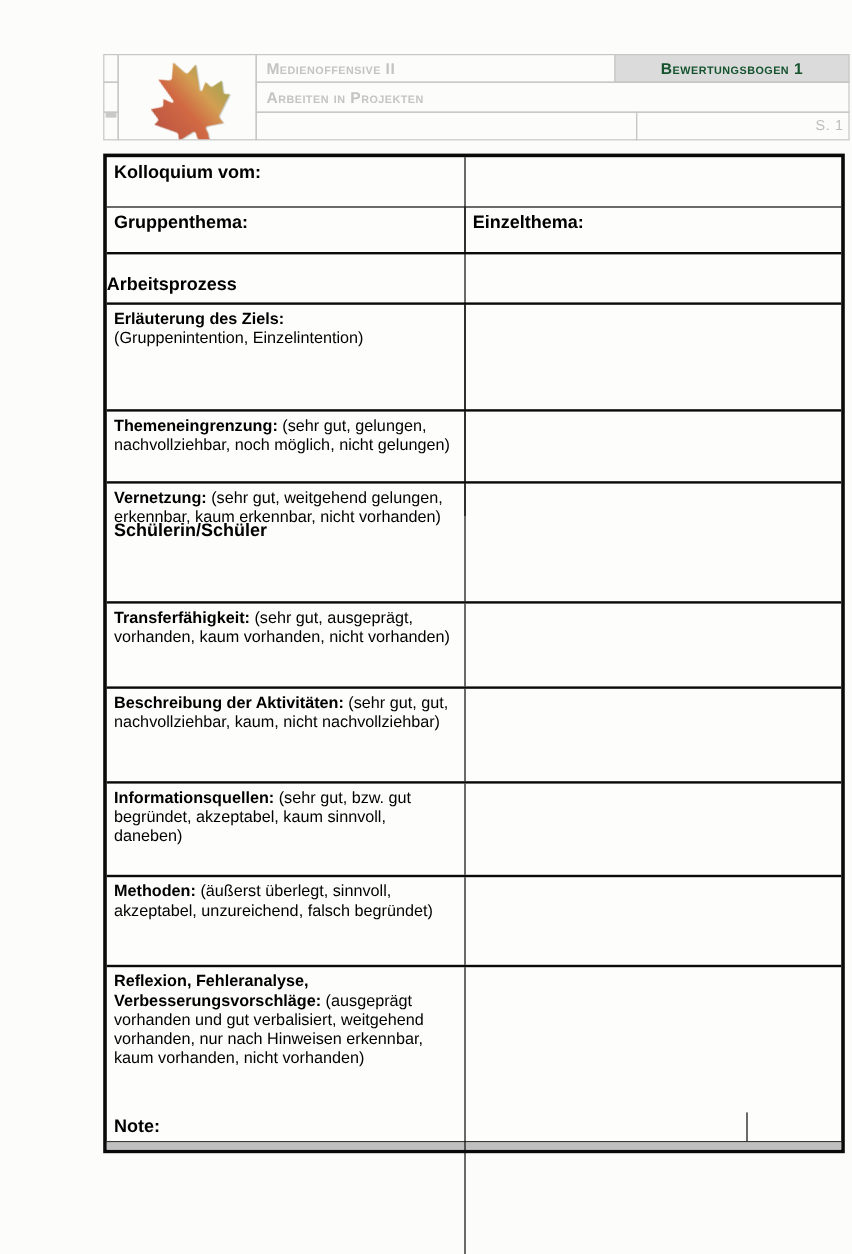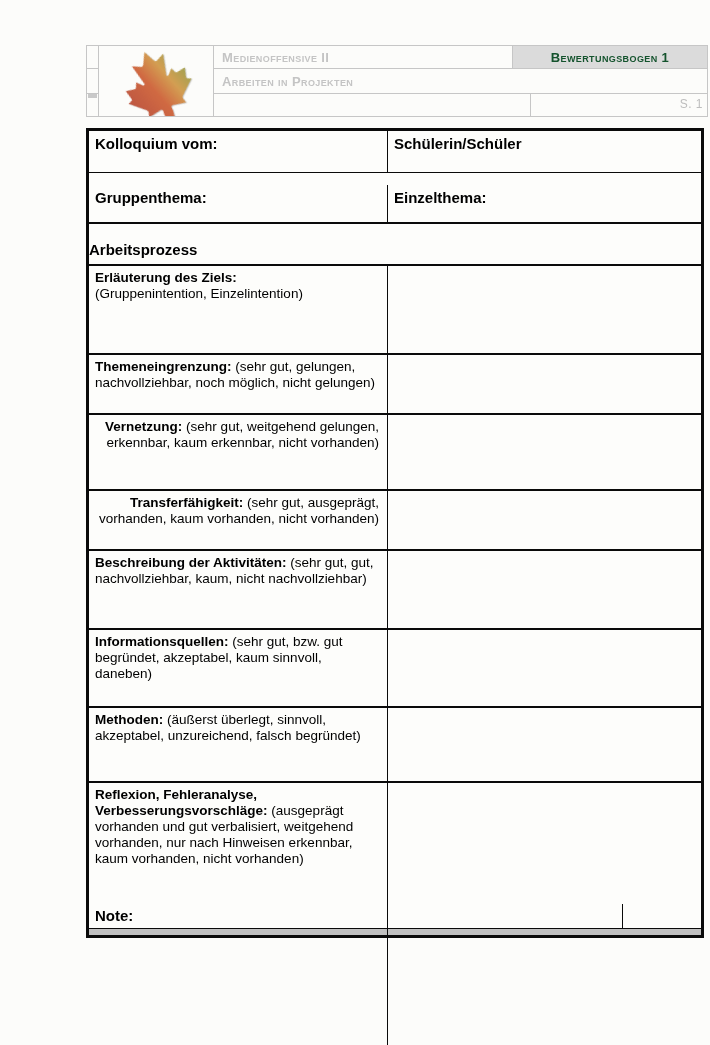--- a/index.html
+++ b/index.html
@@ -49,22 +49,22 @@
   }
   .trow{display:flex;box-sizing:border-box;border-bottom:2px solid #0a0a0a;}
   .trow:last-child{border-bottom:none;}
   .cell{box-sizing:border-box;}
   .cell.left{
     width:299px;flex:0 0 299px;
     border-right:1px solid #0a0a0a;
     padding:4px 8px 0 6px;
   }
   .cell.right{flex:1 1 auto;padding:4px 8px 0 6px;}
-  .row-id{height:42px;border-bottom-width:1px;}
-  .row-theme{height:39px;margin-top:12px;}
+  .row-id{height:42px;border-bottom-width:1px;flex-direction:column;}
+  .row-theme{height:39px;}
   .row-section{height:42px;align-items:flex-end;}
   .row-section .cell{padding-bottom:5px;}
   .lbl{font-weight:bold;font-size:15px;line-height:18px;}
   .crit{font-size:13.5px;line-height:16px;}
   .crit .cell.left b{font-weight:bold;}
   .row-note{height:25px;border-bottom:1px solid #0a0a0a;}
   .row-note .cell.left{width:534px;flex:0 0 534px;padding-top:3px;}
   .graybar{height:6px;background:#c0c0c0;}
 </style>
 </head>
@@ -149,25 +149,25 @@
 
     <div id="criteria-rows">
         <div class="trow crit" style="height: 89px;">
           <div class="cell left"><b style="display: block;">Erläuterung des Ziels:</b><span>(Gruppenintention, Einzelintention)</span></div>
           <div class="cell right"></div>
         </div>
         <div class="trow crit" style="height: 60px;">
           <div class="cell left"><b>Themeneingrenzung:</b><span> (sehr gut, gelungen, nachvollziehbar, noch möglich, nicht gelungen)</span></div>
           <div class="cell right"></div>
         </div>
-        <div class="trow crit" style="height: 76px; text-align: right;">
+        <div class="trow crit" style="height: 100px;">
           <div class="cell left"><b>Vernetzung:</b><span> (sehr gut, weitgehend gelungen, erkennbar, kaum erkennbar, nicht vorhanden)</span></div>
           <div class="cell right"></div>
         </div>
-        <div class="trow crit" style="height: 60px; text-align: right;">
+        <div class="trow crit" style="height: 71px;">
           <div class="cell left"><b>Transferfähigkeit:</b><span> (sehr gut, ausgeprägt, vorhanden, kaum vorhanden, nicht vorhanden)</span></div>
           <div class="cell right"></div>
         </div>
         <div class="trow crit" style="height: 79px;">
           <div class="cell left"><b>Beschreibung der Aktivitäten:</b><span> (sehr gut, gut, nachvollziehbar, kaum, nicht nachvollziehbar)</span></div>
           <div class="cell right"></div>
         </div>
         <div class="trow crit" style="height: 78px;">
           <div class="cell left"><b>Informationsquellen:</b><span> (sehr gut, bzw. gut begründet, akzeptabel, kaum sinnvoll, daneben)</span></div>
           <div class="cell right"></div>

